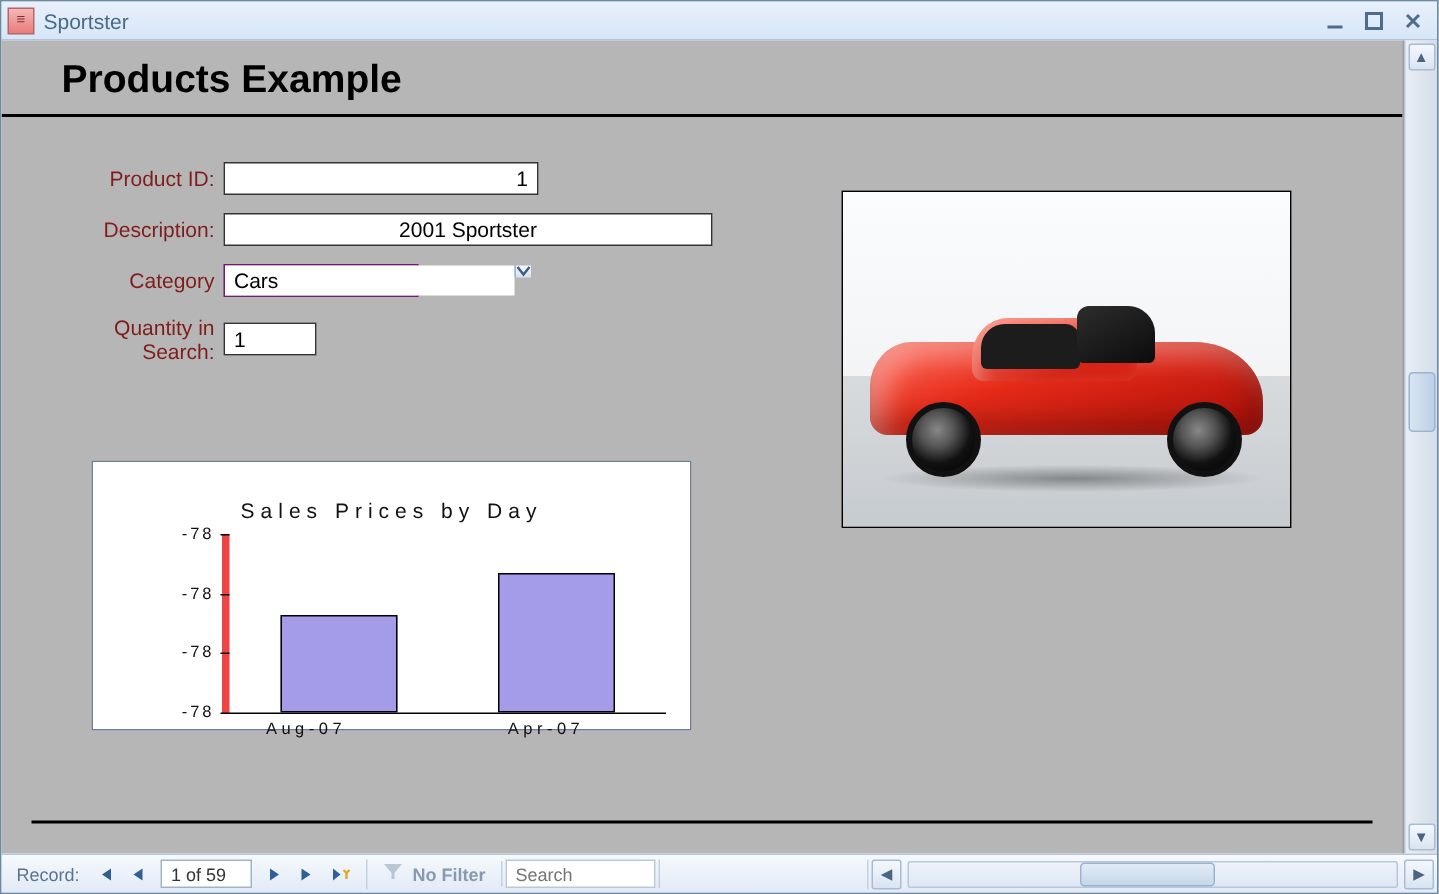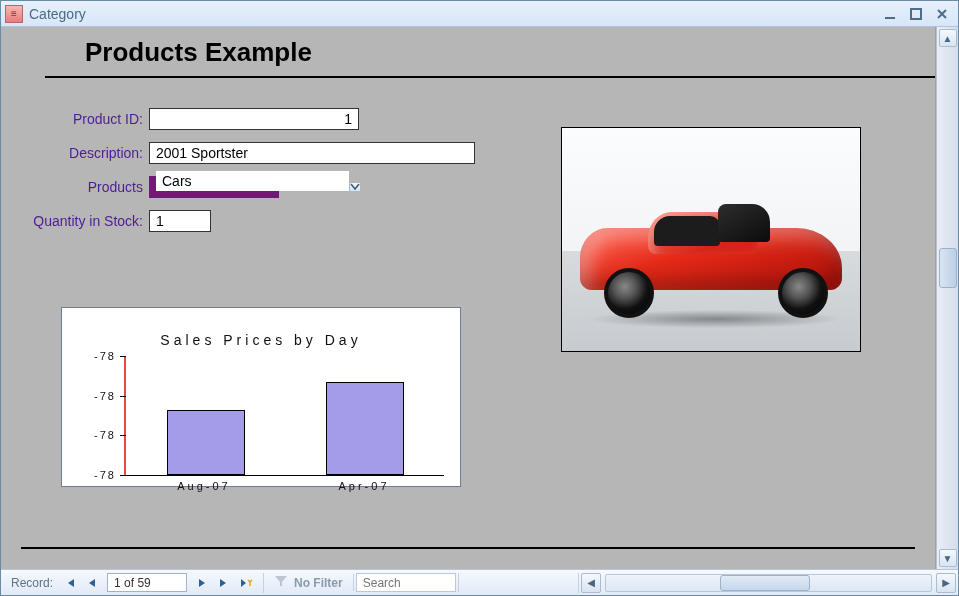--- a/index.html
+++ b/index.html
@@ -70,55 +70,54 @@
   .vscroll .thumb {
     position:absolute; left:0; right:0; top:40%; height:40px;
     background:linear-gradient(to right,#d9e4f1,#bcd0e7);
     border:1px solid #9ab2cd; border-radius:3px;
   }
 
   
   .form-header {
     padding: 10px 30px 8px 40px;
     border-bottom: 2px solid #000;
-    margin-left: 44px;
   }
   .form-header h1 {
     font-size: 26px;
     font-weight: 900;
     font-family: Verdana, Arial, sans-serif;
   }
 
   .form-body { padding: 30px 30px 0 30px; position:relative; }
 
   .field-row {
     display:flex; align-items:center; margin-bottom:12px;
   }
   .field-label {
     width: 118px;
     text-align:right;
     padding-right: 6px;
     font-size:14px;
-    color:#4c1d95;
+    color:#7f1d1d;
   }
   .field-input {
     background:#fff;
     border:1px solid #333;
     height:22px;
     padding: 2px 6px;
     font-size:14px;
     font-family: inherit;
   }
   .inp-id { width: 210px; text-align:right; }
-  .inp-desc { width: 326px; }
+  .inp-desc { width: 326px; text-align: center; }
   .inp-qty { width: 62px; }
 
   .combo {
-    display:flex; align-items:flex-end;
-    border:7px solid #701a75; height:22px; width:130px; background:#fff;
+    display:flex; align-items:flex-start;
+    border:1px solid #701a75; height:22px; width:130px; background:#fff;
   }
   .combo input {
     border:none; outline:none; padding:2px 6px; flex:1; font-size:14px; font-family:inherit;
   }
   .combo .drop {
     width:20px;
     background:linear-gradient(#f4f8fd,#d6e2f0);
     border-left:1px solid #9fb3ca;
     display:flex;align-items:center;justify-content:center;
     color:#3e5c7c; cursor:pointer;
@@ -187,22 +186,22 @@
   .chart-title {
     text-align:center;
     font-size:14px;
     letter-spacing:4px;
     margin-bottom:8px;
     color:#111;
   }
   .chart-plot {
     position:relative;
     height:120px;
-    margin-left:46px;
-    border-left:2px solid #ef4444;
+    margin-left:70px;
+    border-left:5px solid #ef4444;
     border-bottom:1px solid #000;
   }
   .yticks {
     position:absolute; left:-46px; top:0; bottom:0; width:44px;
   }
   .ytick {
     position:absolute; right:8px; transform:translateY(-50%);
     font-size:11px; letter-spacing:2px; color:#111;
   }
   .ytick .mark {
@@ -241,21 +240,21 @@
   }
   .nav-label { color:#5b7490; margin-right:6px; padding-left:4px; }
   .nav-btn {
     width:20px; height:20px;
     display:flex; align-items:center; justify-content:center;
     cursor:pointer; color:#2e5f99; border-radius:2px;
     margin:0 1px;
   }
   .nav-btn svg { display:block; }
   .nav-input {
-    width:80px; height:19px;
+    width:61px; height:19px;
     border:1px solid #9fb3ca; background:#fff;
     padding:1px 6px; font-size:12px; color:#333;
     margin:0 4px;
   }
   .nav-filter {
     display:flex; align-items:center; padding:0 10px;
     border-right:1px solid #c4d1e1; color:#8a9aad;font-weight:bold;
   }
   .nav-filter .icon { margin-right:6px; opacity:.6; }
   .nav-search {
@@ -286,21 +285,21 @@
     position:absolute; top:0; bottom:0; left:35%; width:90px;
     background:linear-gradient(#e2ebf6,#c6d7ea);
     border:1px solid #9ab2cd; border-radius:3px;
   }
 </style>
 </head>
 <body>
 
 <div class="titlebar">
   <div class="app-icon">≡</div>
-  <div class="title">Category</div>
+  <div class="title">Sportster</div>
   <div class="winbtn">
     <svg width="12" height="12" viewBox="0 0 12 12">
         <rect x="1" y="9" width="10" height="2" fill="#4e6d8a"></rect>
       </svg>
   </div>
   <div class="winbtn">
     <svg width="12" height="12" viewBox="0 0 12 12">
         <rect x="1" y="1" width="10" height="10" fill="none" stroke="#4e6d8a" stroke-width="2"></rect>
       </svg>
   </div>
@@ -320,32 +319,32 @@
     <div class="form-body">
       <div class="field-row">
         <div class="field-label">Product ID:</div>
         <input class="field-input inp-id" value="1" style="">
       </div>
       <div class="field-row">
         <div class="field-label">Description:</div>
         <input class="field-input inp-desc" value="2001 Sportster" style="">
       </div>
       <div class="field-row">
-        <div class="field-label">Products</div>
+        <div class="field-label">Category</div>
         <div class="combo">
           <input value="Cars" style="">
           <div class="drop">
             <svg width="10" height="8" viewBox="0 0 10 8">
                 <path d="M1 1 L5 6 L9 1" fill="none" stroke="#3e5c7c" stroke-width="1.6"></path>
               </svg>
           </div>
         </div>
       </div>
       <div class="field-row">
-        <div class="field-label">Quantity in Stock:</div>
+        <div class="field-label">Quantity in Search:</div>
         <input class="field-input inp-qty" value="1" style="">
       </div>
     </div>
 
     <div class="product-image">
       <div class="scene"></div>
       <div class="car">
         <div class="shadow"></div>
         <div class="body"></div>
         <div class="cockpit"></div>

